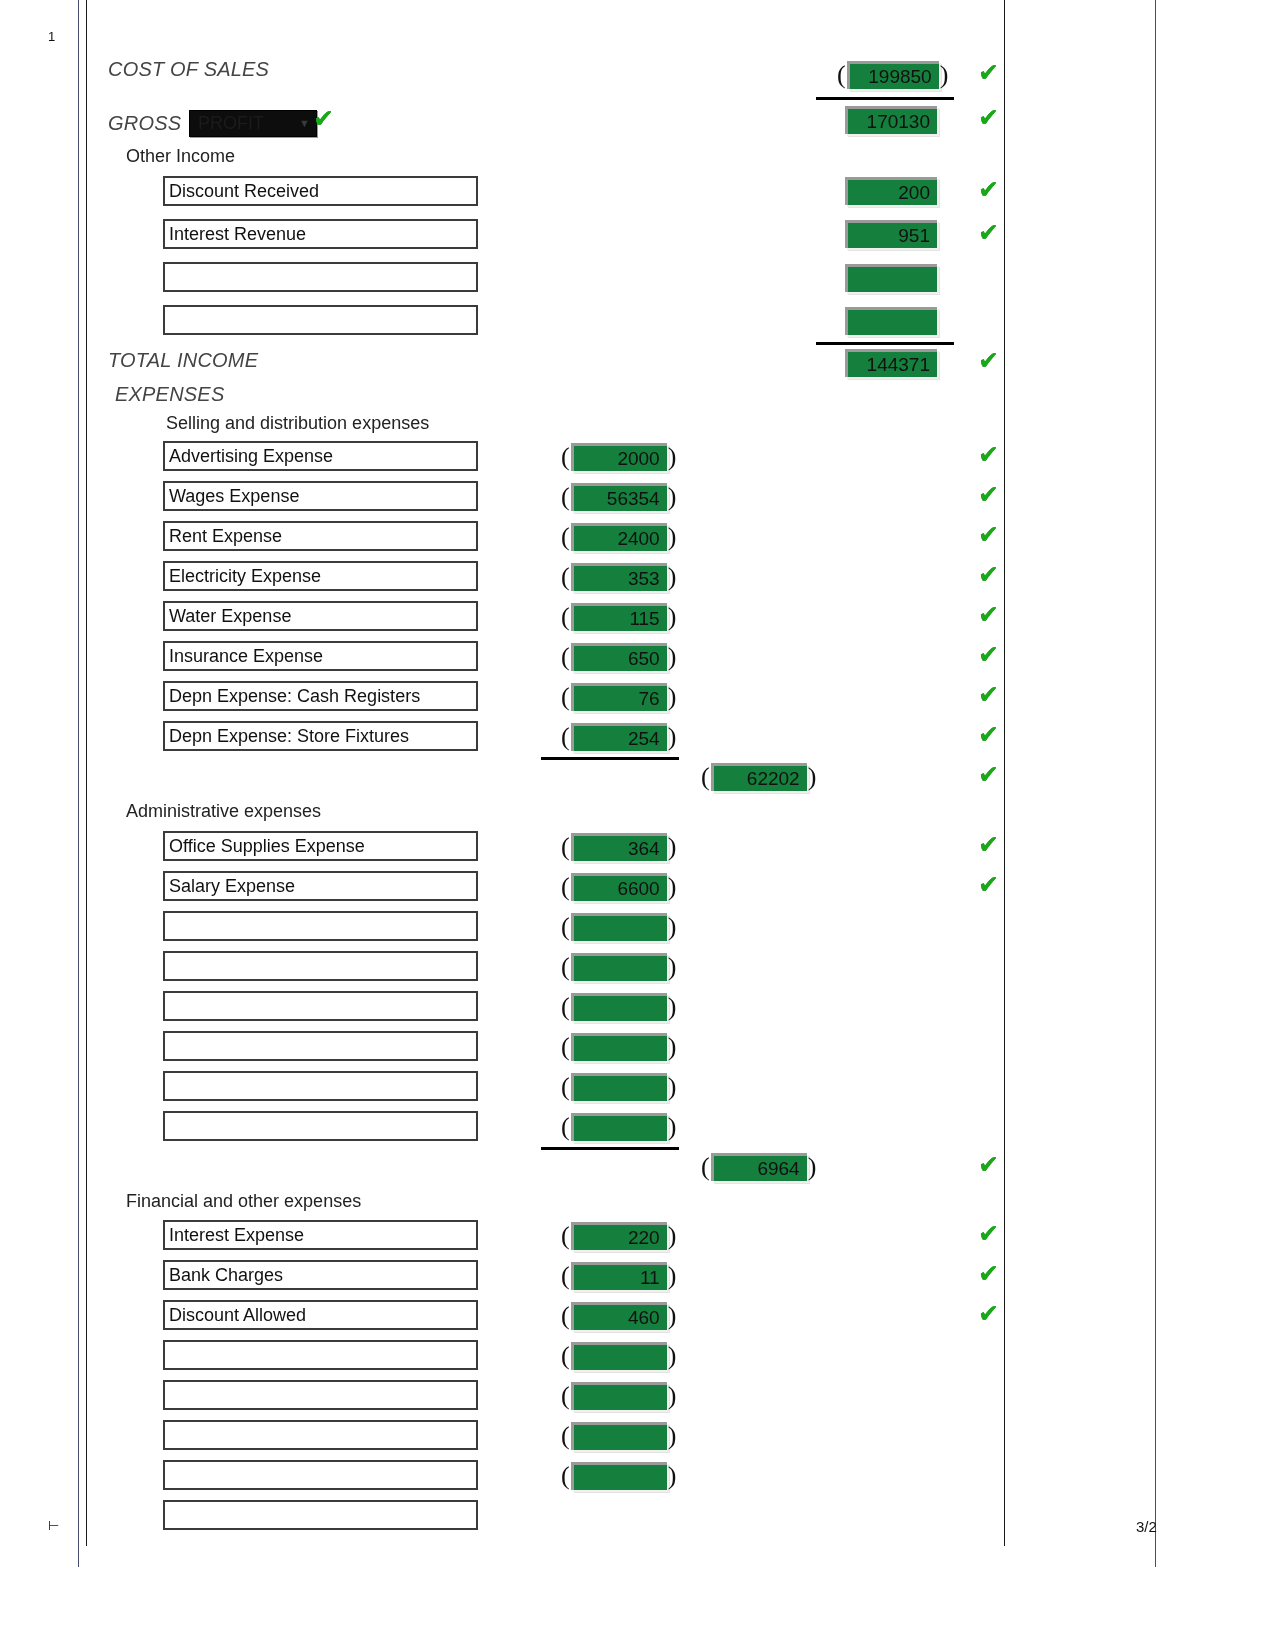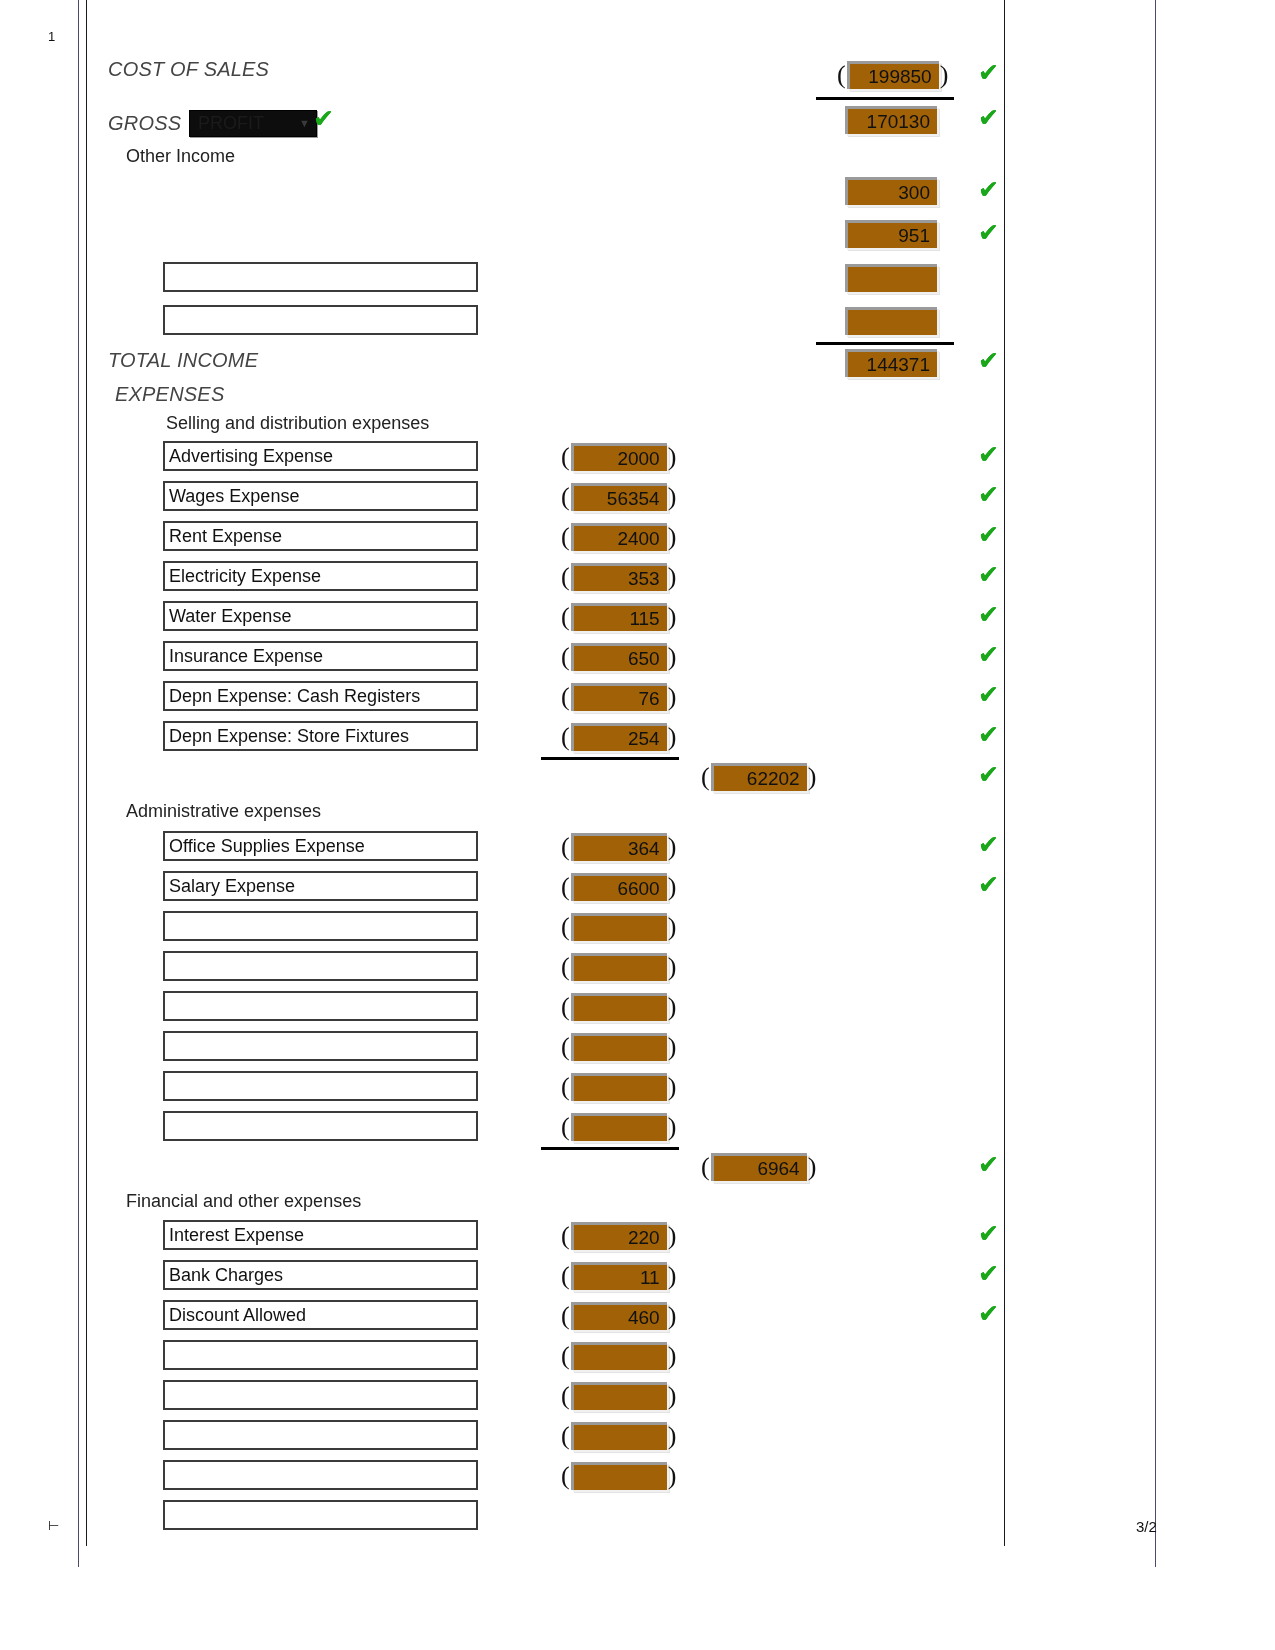--- a/index.html
+++ b/index.html
@@ -85,21 +85,21 @@
   
   .namebox {
     left: 163px;
     width: 315px;
     height: 30px;
   }
 
   
   .numbox {
     box-sizing: border-box;
-    background: #a16207;
+    background: #15803d;
     border: none;
     border-top: 3px solid #9a9a9a;
     border-left: 3px solid #9a9a9a;
     box-shadow: 2px 2px 0 0 #f0f0f0, 3px 3px 0 0 #e4e4e4;
     font-size: 19px;
     color: #111;
     display: flex;
     align-items: center;
     justify-content: flex-end;
     padding: 0 7px 0 5px;
@@ -214,27 +214,29 @@
 
   <div class="numcell col-right" style="top:105px;">
     <span class="paren-spacer"></span>
     <span class="numbox">170130</span>
     <span class="paren-spacer"></span>
   </div>
   <div class="tick" style="left:978px; top:105px;">✔</div>
 
   <div class="lbl lbl-sub" style="left:126px; top:146px;">Other Income</div>
 
+  <div class="tbox namebox" style="top:176px;">Discount Received</div>
   <div class="numcell col-right" style="top:176px;">
     <span class="paren-spacer"></span>
-    <span class="numbox">300</span>
+    <span class="numbox">200</span>
     <span class="paren-spacer"></span>
   </div>
   <div class="tick" style="left:978px; top:177px;">✔</div>
 
+  <div class="tbox namebox" style="top:219px;">Interest Revenue</div>
   <div class="numcell col-right" style="top:219px;">
     <span class="paren-spacer"></span>
     <span class="numbox">951</span>
     <span class="paren-spacer"></span>
   </div>
   <div class="tick" style="left:978px; top:220px;">✔</div>
 
   <div class="tbox namebox" style="top:262px;"></div>
   <div class="numcell col-right" style="top:263px;">
     <span class="paren-spacer"></span>

